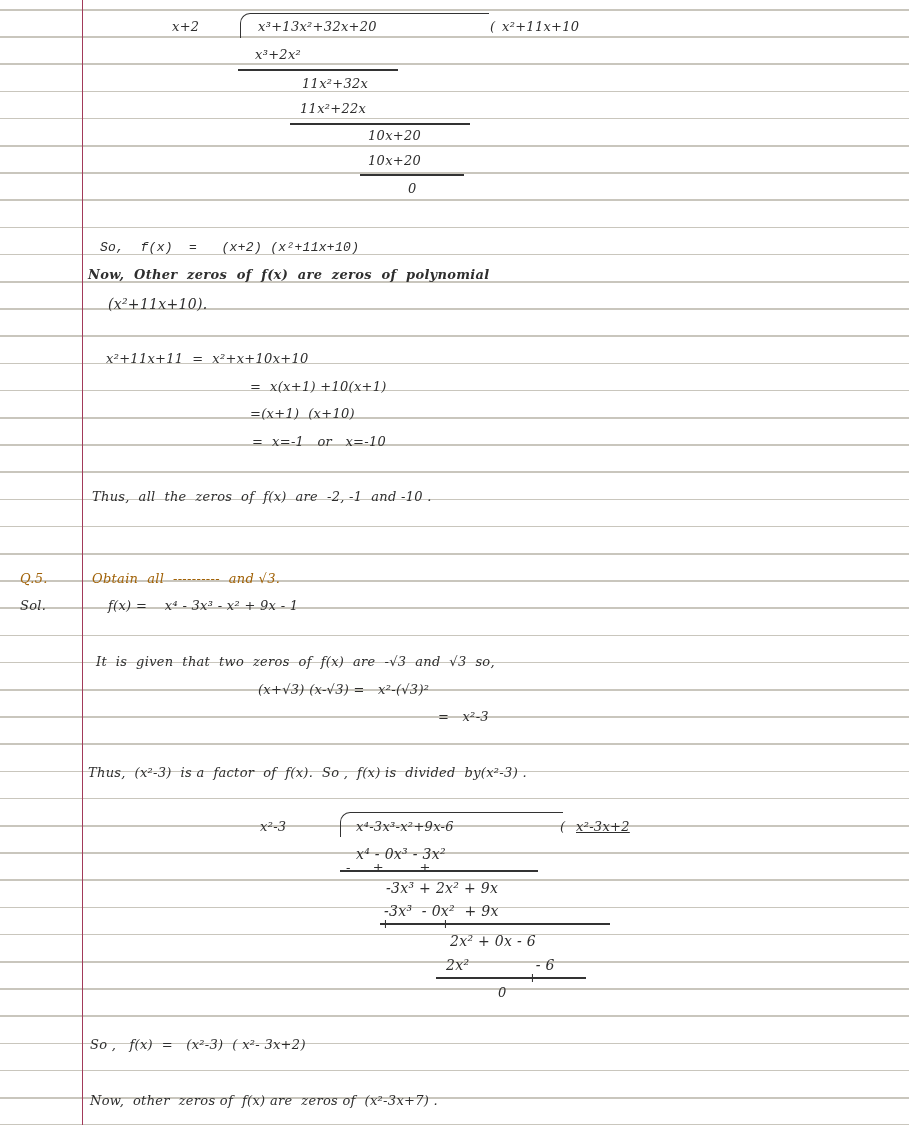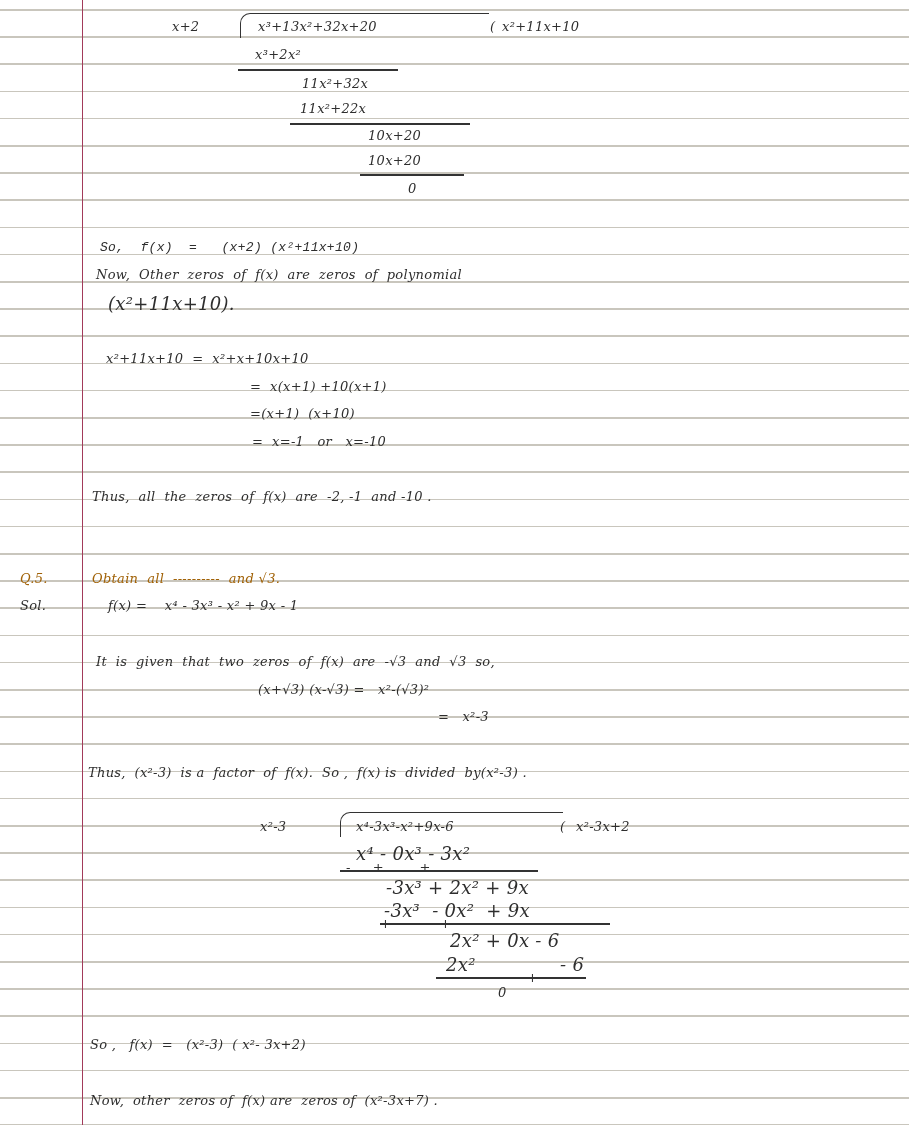--- a/index.html
+++ b/index.html
@@ -19,21 +19,21 @@
       position: absolute; white-space: pre; font-size: 13px; line-height: 22px;
       font-family: "DejaVu Serif", serif; font-style: italic; color: #2e2e2e;
       letter-spacing: 0.3px;
     }
     .blue { color: #a16207; }
     .rule { position: absolute; height: 1.5px; background: #333; }
     .bracket {
       position: absolute; border-top: 1.5px solid #333; border-left: 1.5px solid #333;
       border-top-left-radius: 10px;
     }
-    .small { font-size: 18px; }
+    .small { font-size: 14px; }
   </style>
 </head>
 <body>
 
 <div class="margin-line"></div>
 
 <div>
   <span class="ln" style="left:172px;top:16px;">x+2</span>
   <div class="bracket" style="left:240px;top:13px;width:248px;height:24px;"></div>
   <span class="ln" style="left:258px;top:16px;">x³+13x²+32x+20</span>
@@ -44,24 +44,24 @@
   <span class="ln" style="left:302px;top:73px;">11x²+32x</span>
   <span class="ln" style="left:300px;top:98px;">11x²+22x</span>
   <div class="rule" style="left:290px;top:123px;width:180px;"></div>
   <span class="ln" style="left:368px;top:125px;">10x+20</span>
   <span class="ln" style="left:368px;top:150px;">10x+20</span>
   <div class="rule" style="left:360px;top:174px;width:104px;"></div>
   <span class="ln" style="left:408px;top:178px;">0</span>
 </div>
 
 <span class="ln" style="left:100px;top:237px;font-family:Liberation Mono, monospace;">So,  f(x)  =   (x+2) (x²+11x+10)</span>
-<span class="ln" style="left:96px;top:264px;">Now,  Other  zeros  of  f(x)  are  zeros  of  polynomial</span>
+<span class="ln" style="left:88px;top:264px;font-weight:bold;">Now,  Other  zeros  of  f(x)  are  zeros  of  polynomial</span>
 <span class="ln small" style="left:108px;top:293px;">(x²+11x+10).</span>
 
-<span class="ln" style="left:106px;top:348px;">x²+11x+10  =  x²+x+10x+10</span>
+<span class="ln" style="left:106px;top:348px;">x²+11x+11  =  x²+x+10x+10</span>
 <span class="ln" style="left:250px;top:376px;">=  x(x+1) +10(x+1)</span>
 <span class="ln" style="left:250px;top:403px;">=(x+1)  (x+10)</span>
 <span class="ln" style="left:252px;top:431px;">=  x=-1   or   x=-10</span>
 
 <span class="ln" style="left:92px;top:486px;">Thus,  all  the  zeros  of  f(x)  are  -2, -1  and -10 .</span>
 
 <span class="ln blue" style="left:20px;top:568px;">Q.5.</span>
 <span class="ln blue" style="left:92px;top:568px;">Obtain  all  ----------  and √3.</span>
 <span class="ln" style="left:20px;top:595px;">Sol.</span>
 <span class="ln" style="left:108px;top:595px;">f(x) =    x⁴ - 3x³ - x² + 9x - 1</span>
@@ -70,21 +70,21 @@
 <span class="ln" style="left:258px;top:679px;">(x+√3) (x-√3) =   x²-(√3)²</span>
 <span class="ln" style="left:438px;top:706px;">=   x²-3</span>
 
 <span class="ln" style="left:88px;top:762px;">Thus,  (x²-3)  is a  factor  of  f(x).  So ,  f(x) is  divided  by(x²-3) .</span>
 
 <div>
   <span class="ln" style="left:260px;top:816px;">x²-3</span>
   <div class="bracket" style="left:340px;top:812px;width:222px;height:24px;"></div>
   <span class="ln" style="left:356px;top:816px;">x⁴-3x³-x²+9x-6</span>
   <span class="ln" style="left:560px;top:816px;">(</span>
-  <span class="ln" style="left:576px;top:816px;">x²-3x+2</span>
+  <span class="ln" style="left:576px;top:816px;text-decoration:underline;">x²-3x+2</span>
 
   <span class="ln small" style="left:356px;top:843px;">x⁴ - 0x³ - 3x²</span>
   <span class="ln small" style="left:346px;top:857px;font-size:13px;">-     +        +</span>
   <div class="rule" style="left:340px;top:870px;width:198px;"></div>
 
   <span class="ln small" style="left:386px;top:877px;">-3x³ + 2x² + 9x</span>
   <span class="ln small" style="left:384px;top:900px;">-3x³  - 0x²  + 9x</span>
   <span class="ln small" style="left:380px;top:913px;font-size:13px;">+           +         -</span>
   <div class="rule" style="left:380px;top:923px;width:230px;"></div>
 

